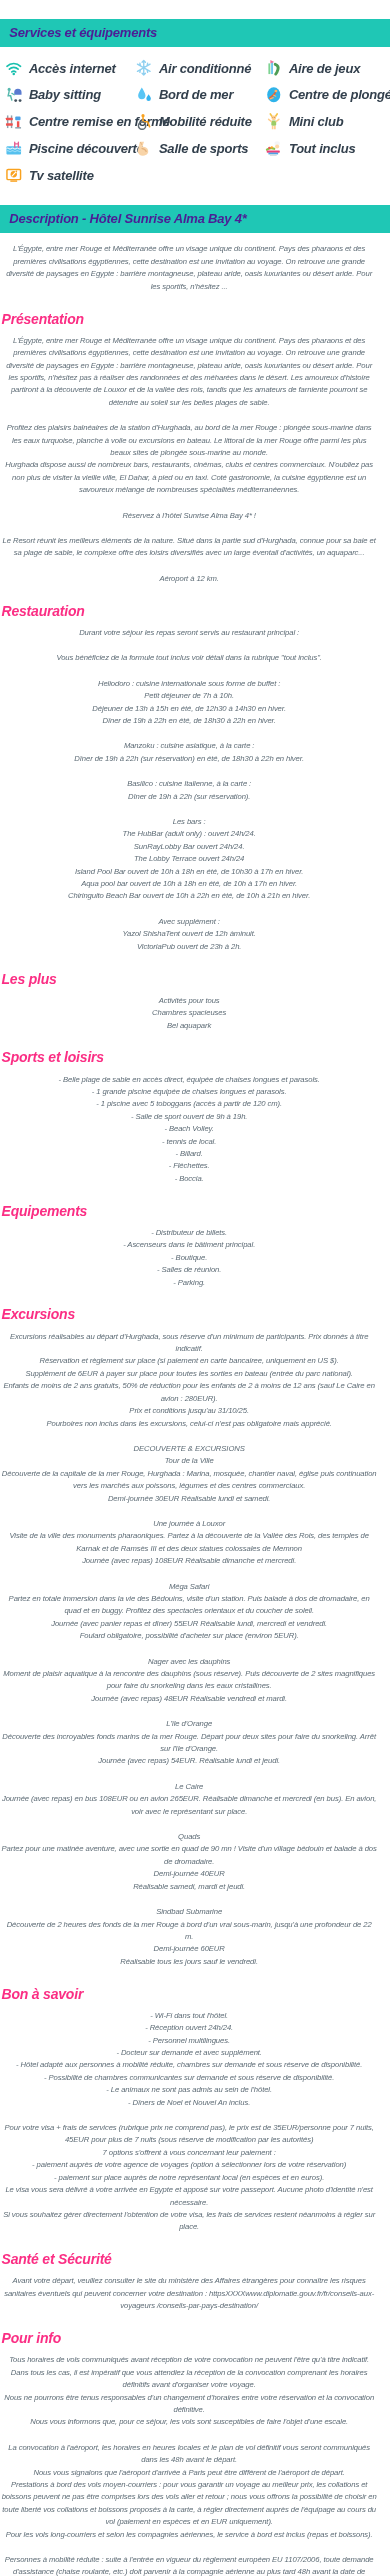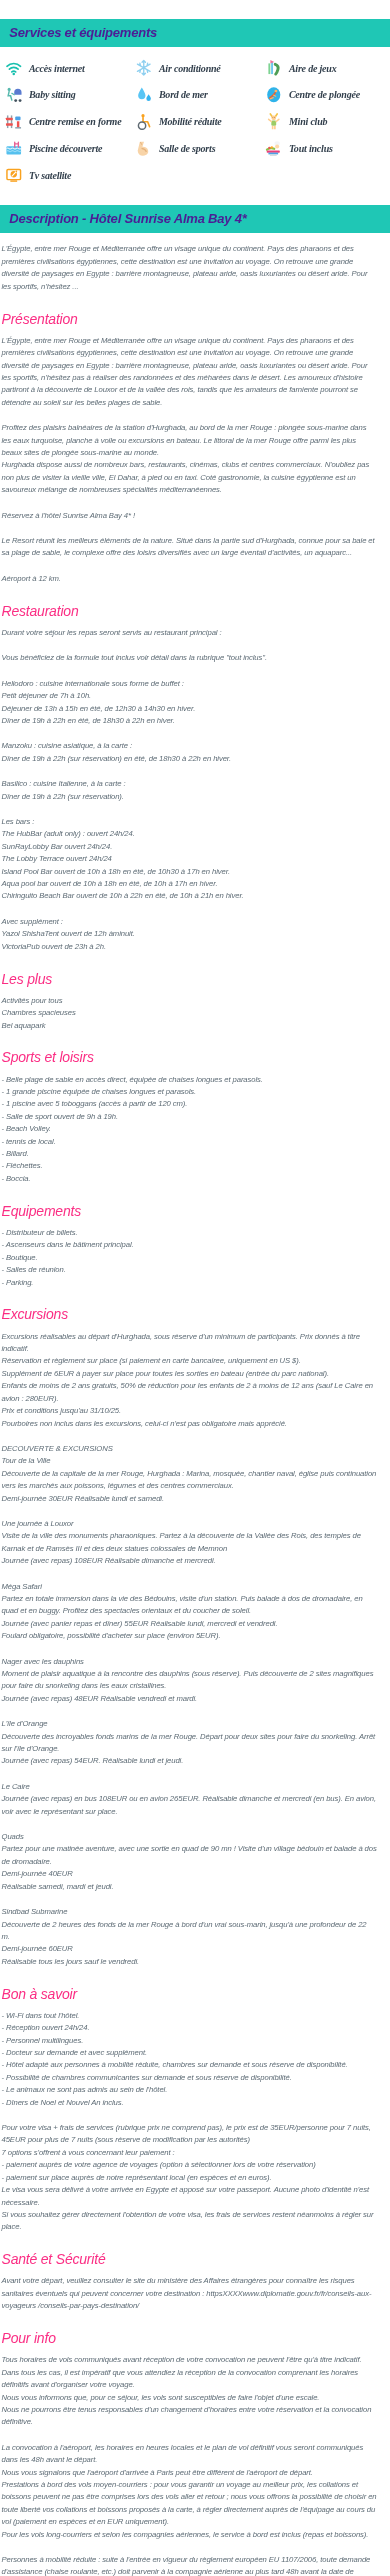--- a/index.html
+++ b/index.html
@@ -29,37 +29,36 @@
     grid-template-columns:130px 130px 130px;
     row-gap:6.2px;
     padding:11.3px 0 5.2px 4.1px;
   }
   .svc{display:flex;align-items:center;min-height:20.6px;}
   .svc-icon{width:19.6px;height:19.6px;flex:0 0 19.6px;display:inline-flex;align-items:center;justify-content:center;}
   .svc-icon svg{width:17.5px;height:17.5px;display:block;}
   .svc-label{
     margin-left:5.2px;
     font-weight:bold;
-    font-size:10px;
+    font-size:13px;
     color:#33404d;
     letter-spacing:-0.2px;
     white-space:nowrap;
-    font-family:Liberation Serif, serif;
   }
   
   .content{padding:0 5.2px 20.6px 1.5px;}
   .intro{padding-top:10.3px;}
   .sec-h{
     color:#fb2e84;
     font-size:14px;
-    font-weight:normal;
+    font-weight:bold;
     letter-spacing:-0.2px;
     margin:17.5px 0 8.2px 0;
   }
-  .block{margin:0 9px 13px 0;}
+  .block{margin:0 9px 13px 0;text-align:center;}
   .line{
     margin:0;
     font-size:7.7px;
     line-height:12.4px;
     letter-spacing:-0.1px;
   }
 </style>
 </head>
 <body>
 
@@ -379,22 +378,22 @@
         <p class="line">Si vous souhaitez gérer directement l'obtention de votre visa, les frais de services restent néanmoins à régler sur place.</p>
       </div>
       <h2 class="sec-h">Santé et Sécurité</h2>
       <div class="block">
         <p class="line">Avant votre départ, veuillez consulter le site du ministère des Affaires étrangères pour connaître les risques sanitaires éventuels qui peuvent concerner votre destination : httpsXXXXwww.diplomatie.gouv.fr/fr/conseils-aux-voyageurs /conseils-par-pays-destination/</p>
       </div>
       <h2 class="sec-h">Pour info</h2>
       <div class="block">
         <p class="line">Tous horaires de vols communiqués avant réception de votre convocation ne peuvent l'être qu'à titre indicatif.</p>
         <p class="line">Dans tous les cas, il est impératif que vous attendiez la réception de la convocation comprenant les horaires définitifs avant d'organiser votre voyage.</p>
+        <p class="line">Nous ne pourrons être tenus responsables d'un changement d'horaires entre votre réservation et la convocation définitive.</p>
         <p class="line">Nous vous informons que, pour ce séjour, les vols sont susceptibles de faire l'objet d'une escale.</p>
-        <p class="line">Nous ne pourrons être tenus responsables d'un changement d'horaires entre votre réservation et la convocation définitive.</p>
       </div>
       <div class="block">
         <p class="line">La convocation à l'aéroport, les horaires en heures locales et le plan de vol définitif vous seront communiqués dans les 48h avant le départ.</p>
         <p class="line">Nous vous signalons que l'aéroport d'arrivée à Paris peut être différent de l'aéroport de départ.</p>
         <p class="line">Prestations à bord des vols moyen-courriers : pour vous garantir un voyage au meilleur prix, les collations et boissons peuvent ne pas être comprises lors des vols aller et retour ; nous vous offrons la possibilité de choisir en toute liberté vos collations et boissons proposés à la carte, à régler directement auprès de l'équipage au cours du vol (paiement en espèces et en EUR uniquement).</p>
         <p class="line">Pour les vols long-courriers et selon les compagnies aériennes, le service à bord est inclus (repas et boissons).</p>
       </div>
       <div class="block">
         <p class="line">Personnes à mobilité réduite : suite à l'entrée en vigueur du règlement européen EU 1107/2006, toute demande d'assistance (chaise roulante, etc.) doit parvenir à la compagnie aérienne au plus tard 48h avant la date de départ.</p>
       </div>

